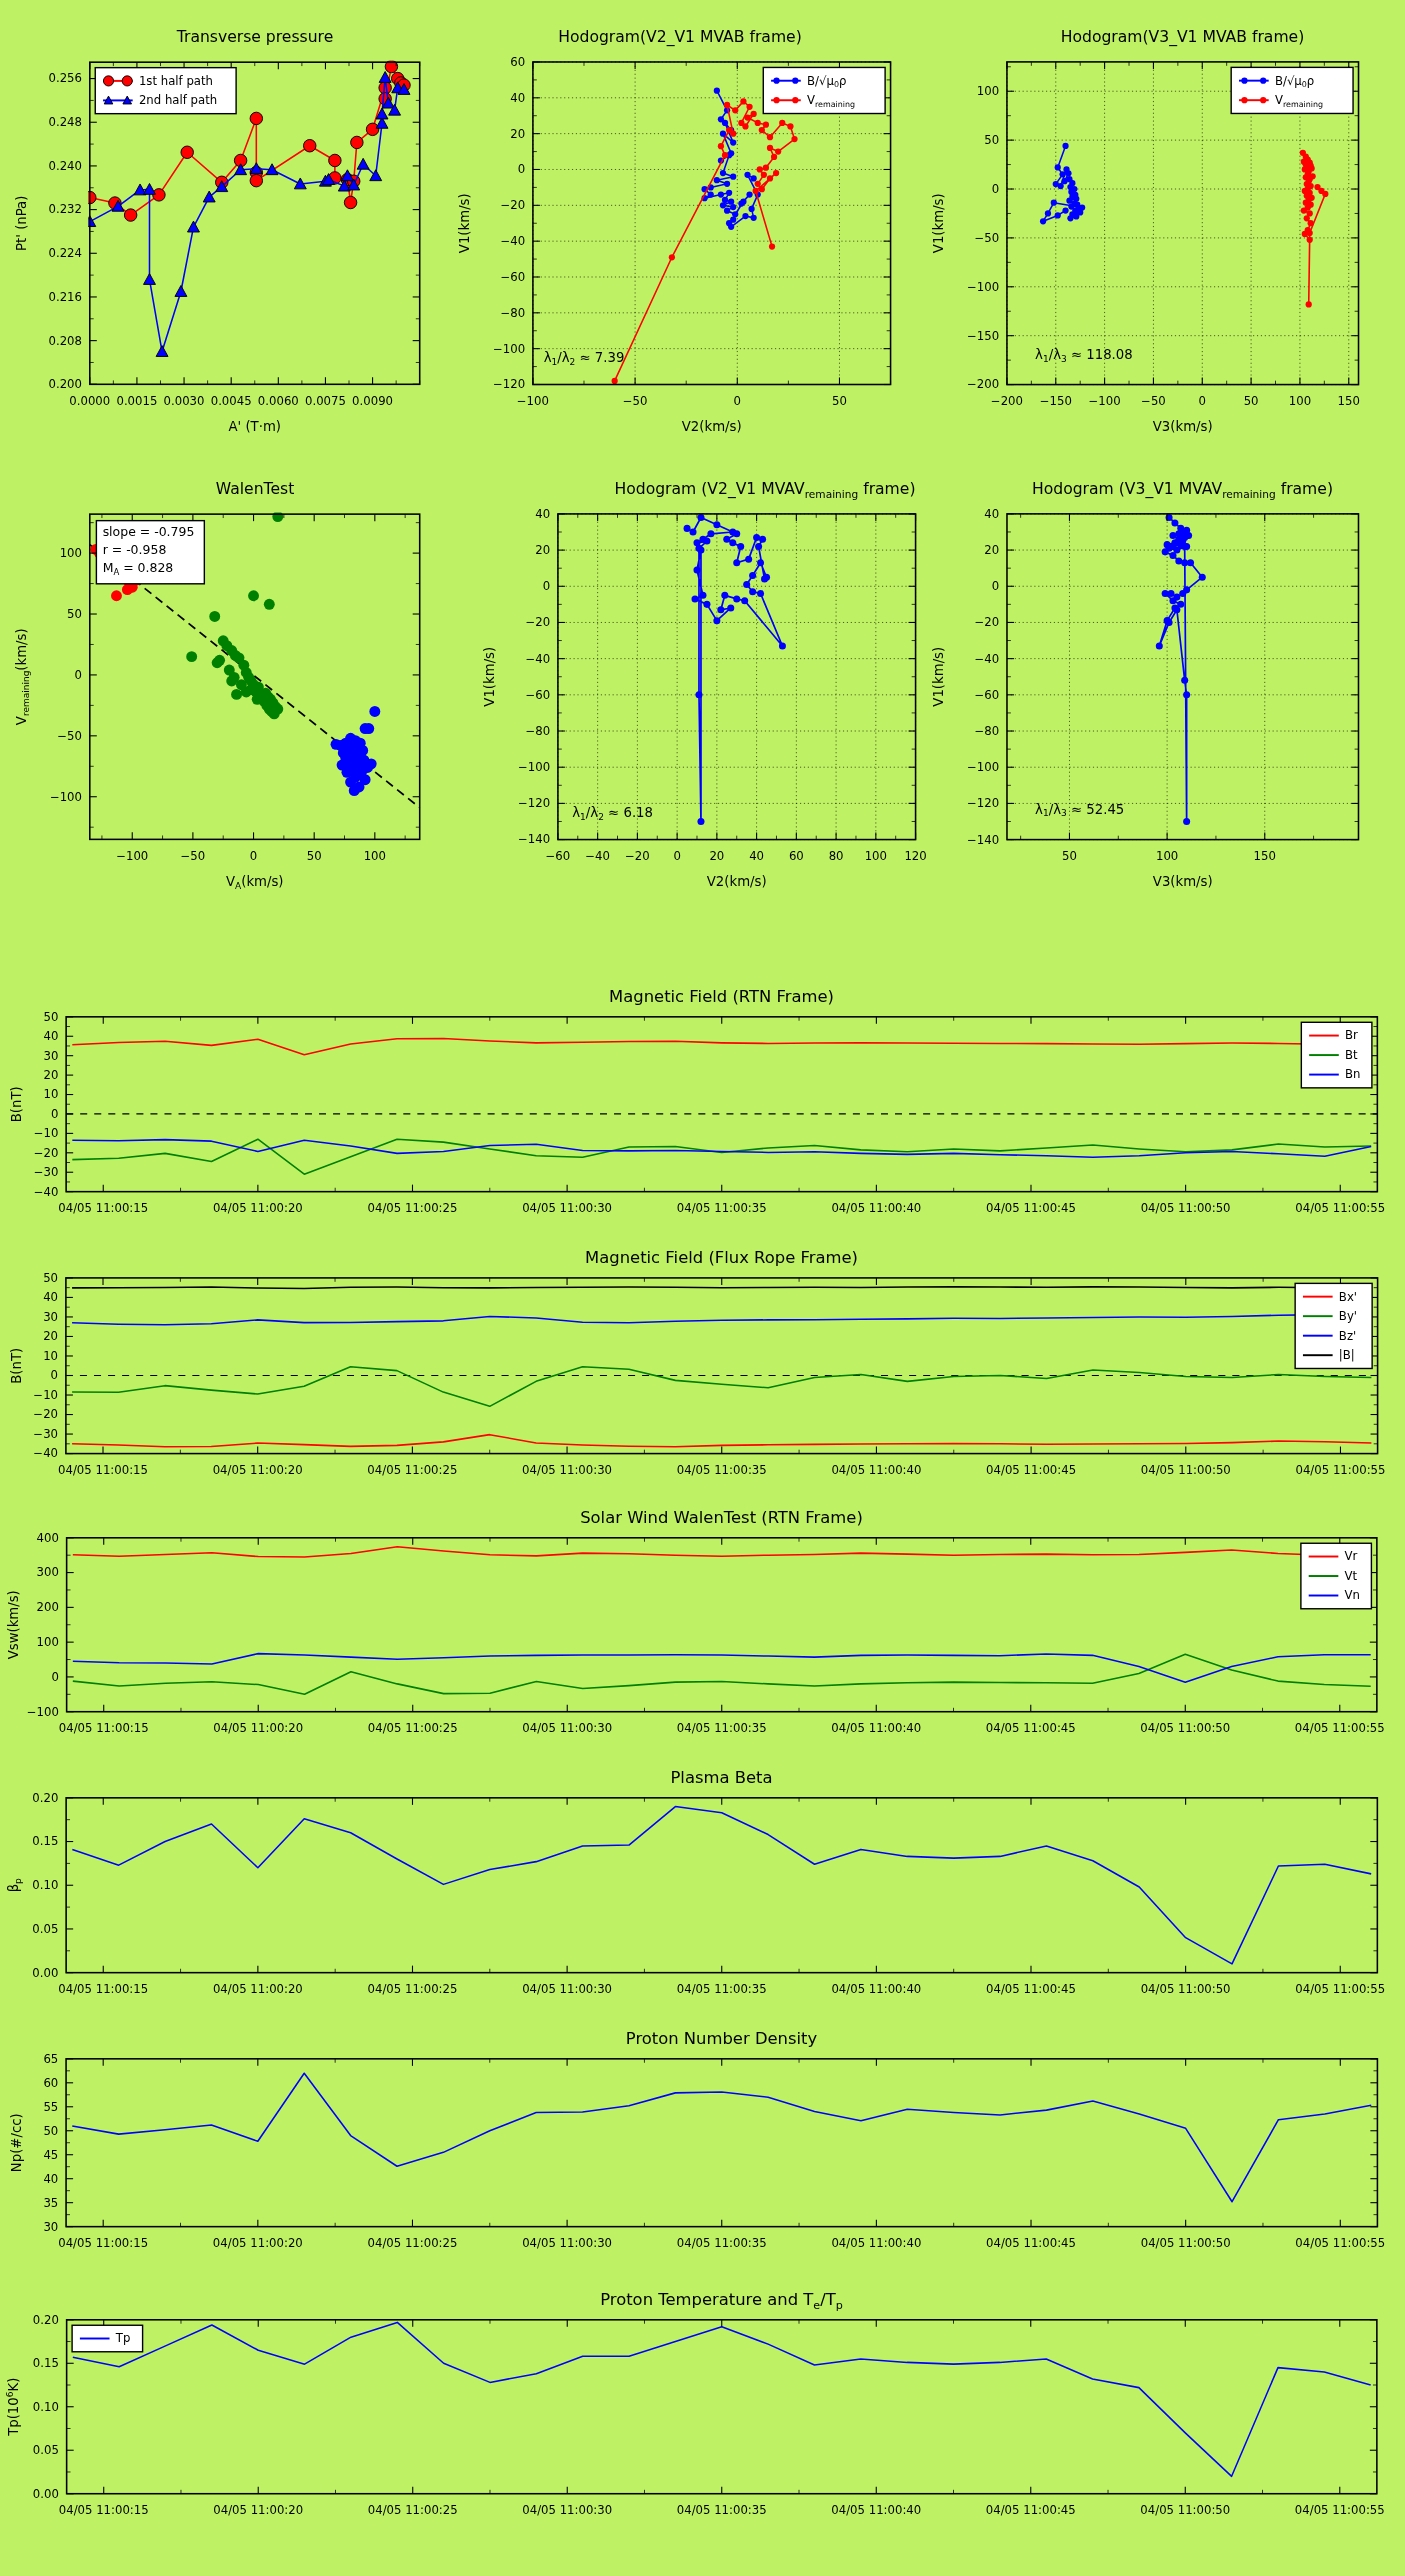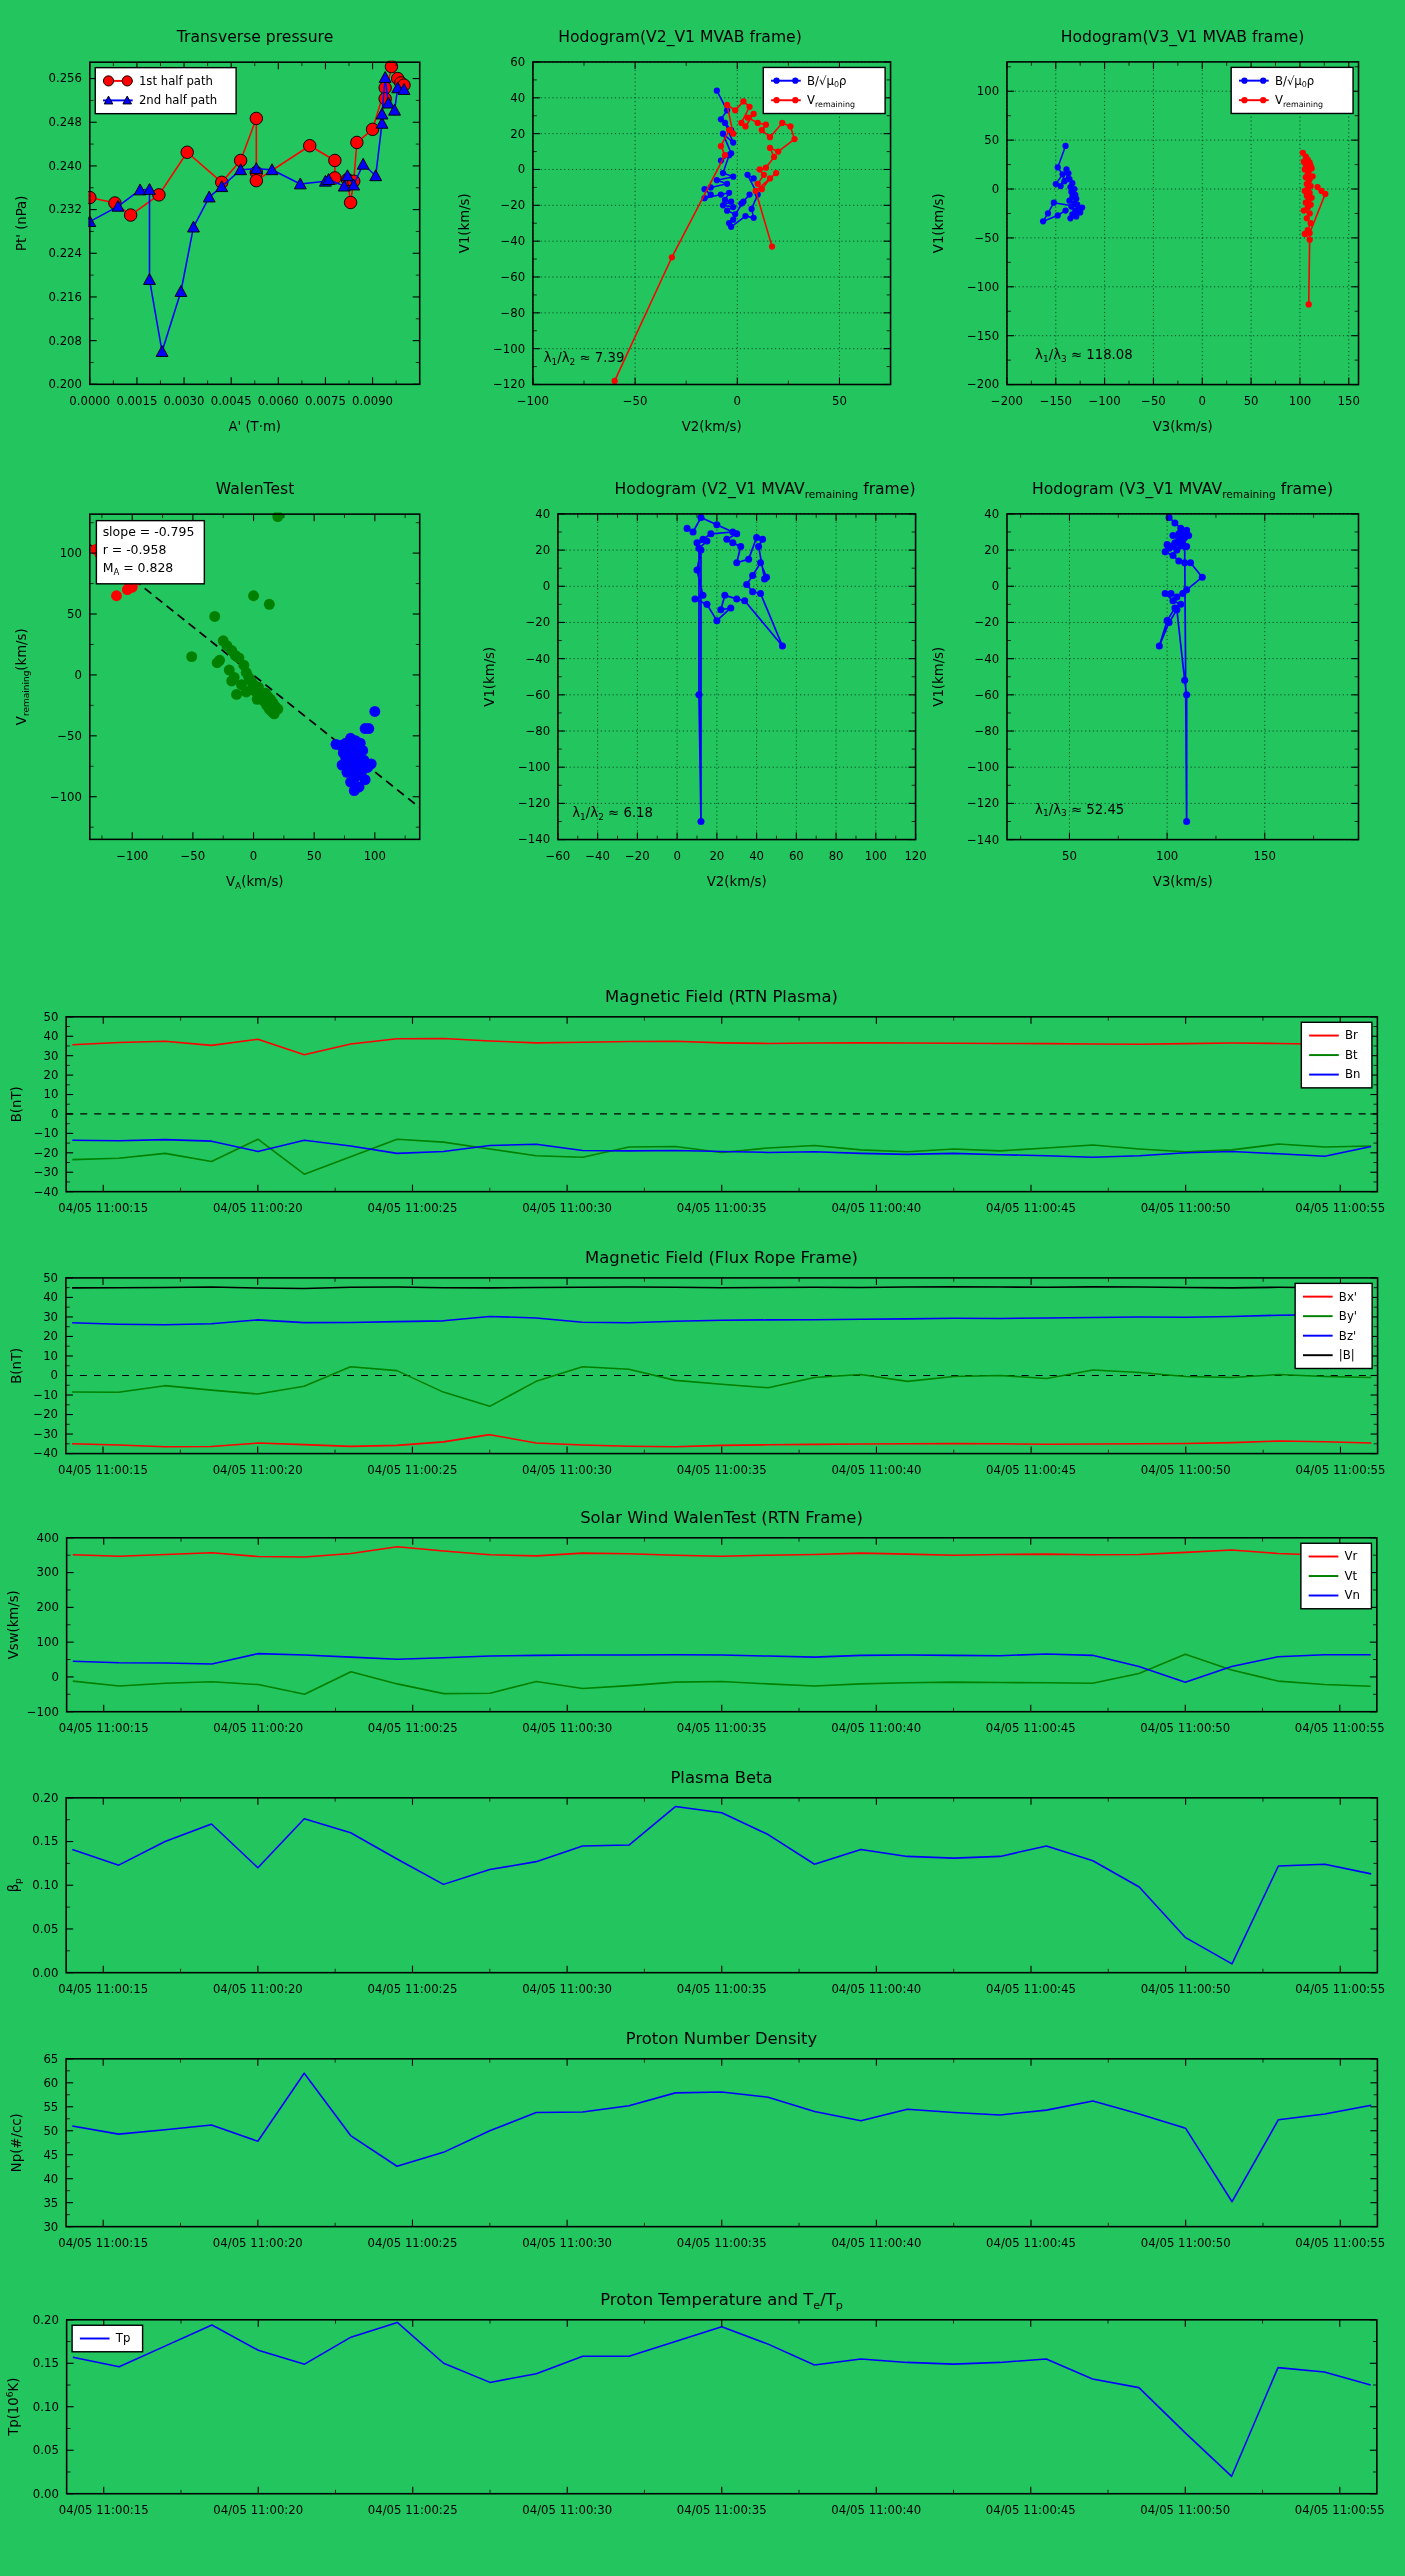--- a/index.html
+++ b/index.html
@@ -1,16 +1,16 @@
 <!DOCTYPE html>
 <html style="font-size:12.5px"><head>
 <meta charset="utf-8">
 <style>
   html,body{margin:0;padding:0;background:#fff;}
-  #fig{position:relative;width:1405px;height:2576px;background:#22c55e;
+  #fig{position:relative;width:1405px;height:2576px;background:#bef264;
        font-family:"DejaVu Sans",sans-serif;color:#000;overflow:hidden;}
   .chart{position:absolute;}
   .chart svg{position:absolute;overflow:visible;}
   .chart-title{position:absolute;text-align:center;color:#000;white-space:nowrap;z-index:5;}
   .small .chart-title{font-size:15.6px;top:-34px;left:-94px;right:-94px;}
   .ts .chart-title{font-size:16.4px;top:-30px;left:0;right:0;}
   .chart-title sub,.chart-title sup{font-size:68%;}
 </style>
 </head>
 <body>
@@ -1057,21 +1057,21 @@
         <text x="100" y="435.66666666666663" font-size="15" font-family="&quot;DejaVu Sans&quot;,sans-serif" fill="#000" text-anchor="end"><tspan dy="0">−120</tspan></text>
         <text x="100" y="482" font-size="15" font-family="&quot;DejaVu Sans&quot;,sans-serif" fill="#000" text-anchor="end"><tspan dy="0">−140</tspan></text>
         <text x="335" y="537" font-size="17" font-family="&quot;DejaVu Sans&quot;,sans-serif" fill="#000" text-anchor="middle"><tspan dy="0">V3(km/s)</tspan></text>
         <text x="28" y="268.5" font-size="17" font-family="&quot;DejaVu Sans&quot;,sans-serif" fill="#000" text-anchor="middle" transform="rotate(-90 28 268.5)"><tspan dy="0">V1(km/s)</tspan></text>
         <g>
           <text x="146" y="443.64000000000004" font-size="17" font-family="&quot;DejaVu Sans&quot;,sans-serif" fill="#000" text-anchor="start"><tspan dy="0">λ</tspan><tspan dy="3.74" font-size="11.56">1</tspan><tspan dy="-3.74">/λ</tspan><tspan dy="3.74" font-size="11.56">3</tspan><tspan dy="-3.74"> ≈ 52.45</tspan></text>
         </g>
       </svg>
     </div>
   <div class="chart ts" style="left:66px;top:1017px;width:1311px;height:175px">
-      <div class="chart-title">Magnetic Field (RTN Plasma)</div>
+      <div class="chart-title">Magnetic Field (RTN Frame)</div>
       <svg width="1503" height="288" style="left: -86px; top: -47px;" viewBox="0 0 1925 369">
         <line x1="110" y1="184.44444444444446" x2="1790" y2="184.44444444444446" stroke="#000" stroke-width="1.6" stroke-dasharray="9,9"></line>
         <defs>
           <clipPath id="clip6">
             <rect x="108" y="58" width="1684" height="228"></rect>
           </clipPath>
         </defs>
         <g clip-path="url(#clip6)">
           <g>
             <polyline points="117.92452830188677,95.84 177.3584905660377,92.85333333333334 236.7924528301886,91.36 296.2264150943396,96.58666666666667 355.6603773584905,88.62222222222222 415.0943396226414,108.53333333333333 474.52830188679235,94.84444444444445 533.9622641509434,88.12444444444444 593.3962264150942,87.87555555555556 652.8301886792452,90.86222222222221 712.2641509433961,93.35111111111111 771.6981132075471,92.60444444444445 831.1320754716979,91.60888888888888 890.5660377358489,91.36 949.9999999999998,93.35111111111111 1009.4339622641509,94.0977777777778 1068.8679245283017,93.6 1128.3018867924527,93.35111111111111 1187.7358490566035,93.6 1247.1698113207547,93.8488888888889 1306.6037735849054,94.0977777777778 1366.0377358490564,94.34666666666666 1425.4716981132074,94.84444444444445 1484.9056603773586,95.09333333333333 1544.3396226415093,94.34666666666666 1603.7735849056603,93.6 1663.207547169811,94.0977777777778 1722.6415094339623,95.09333333333333 1782.075471698113,93.6" fill="none" stroke="#ff0000" stroke-width="2" stroke-linejoin="round"></polyline>

